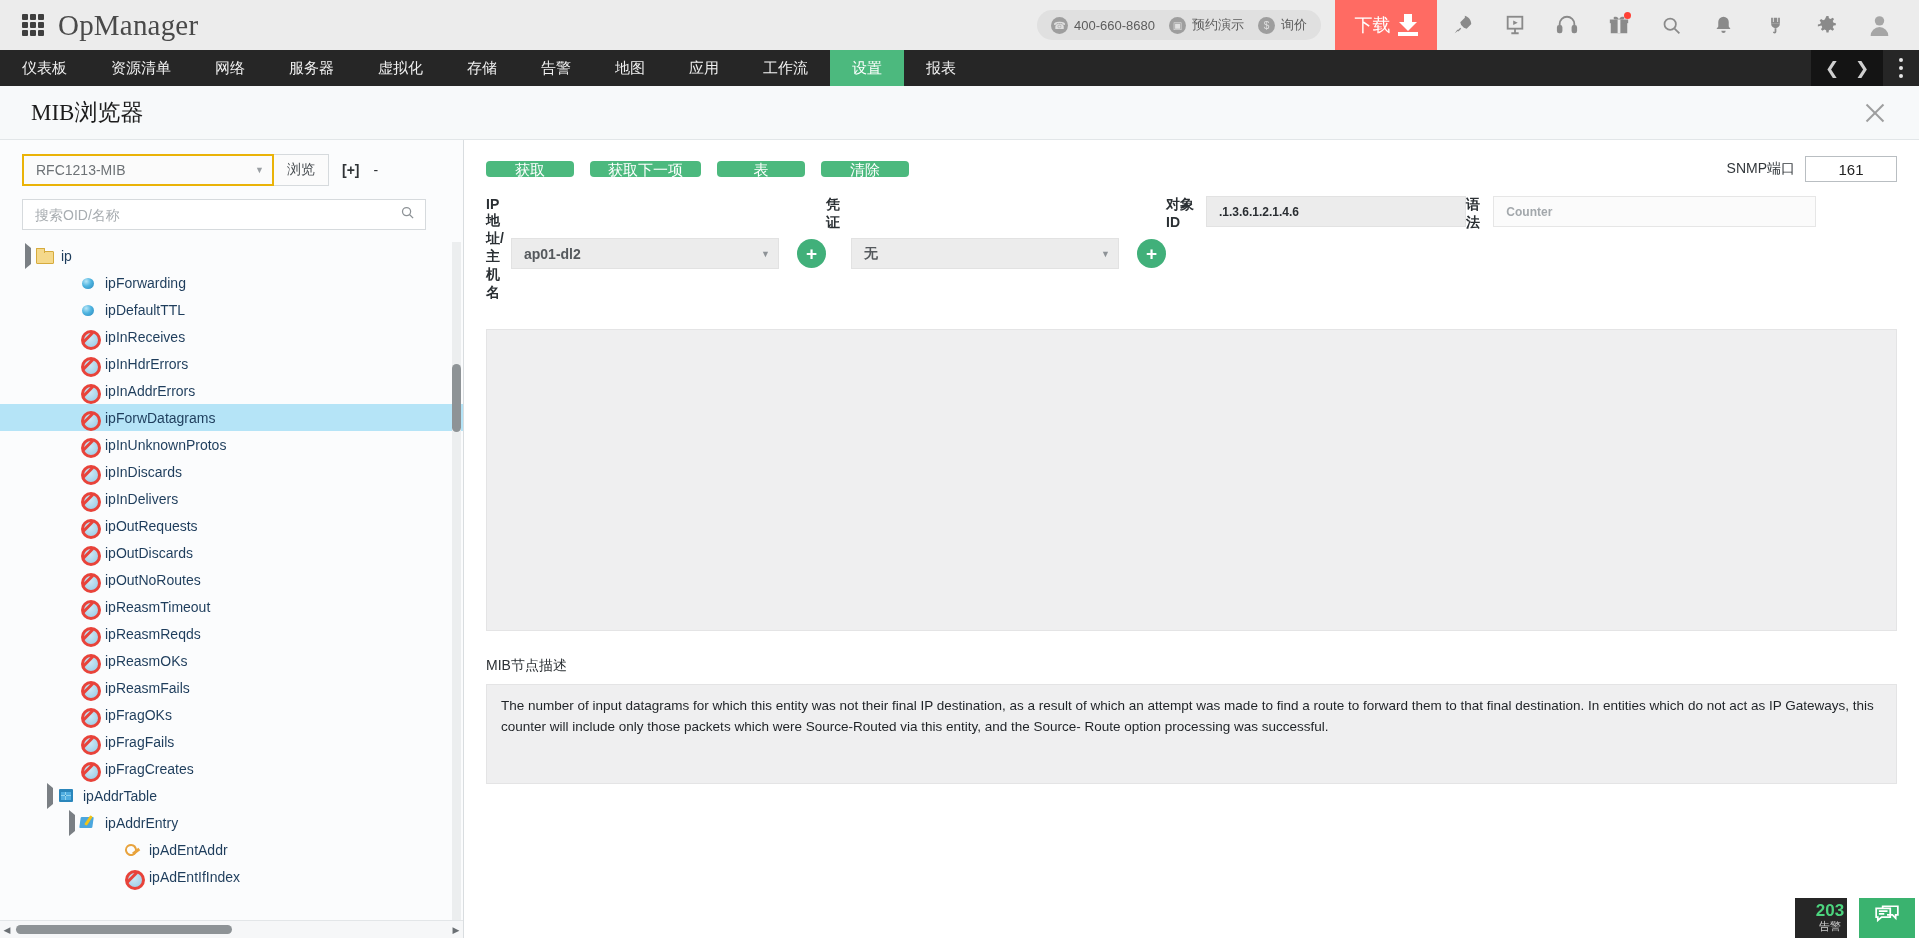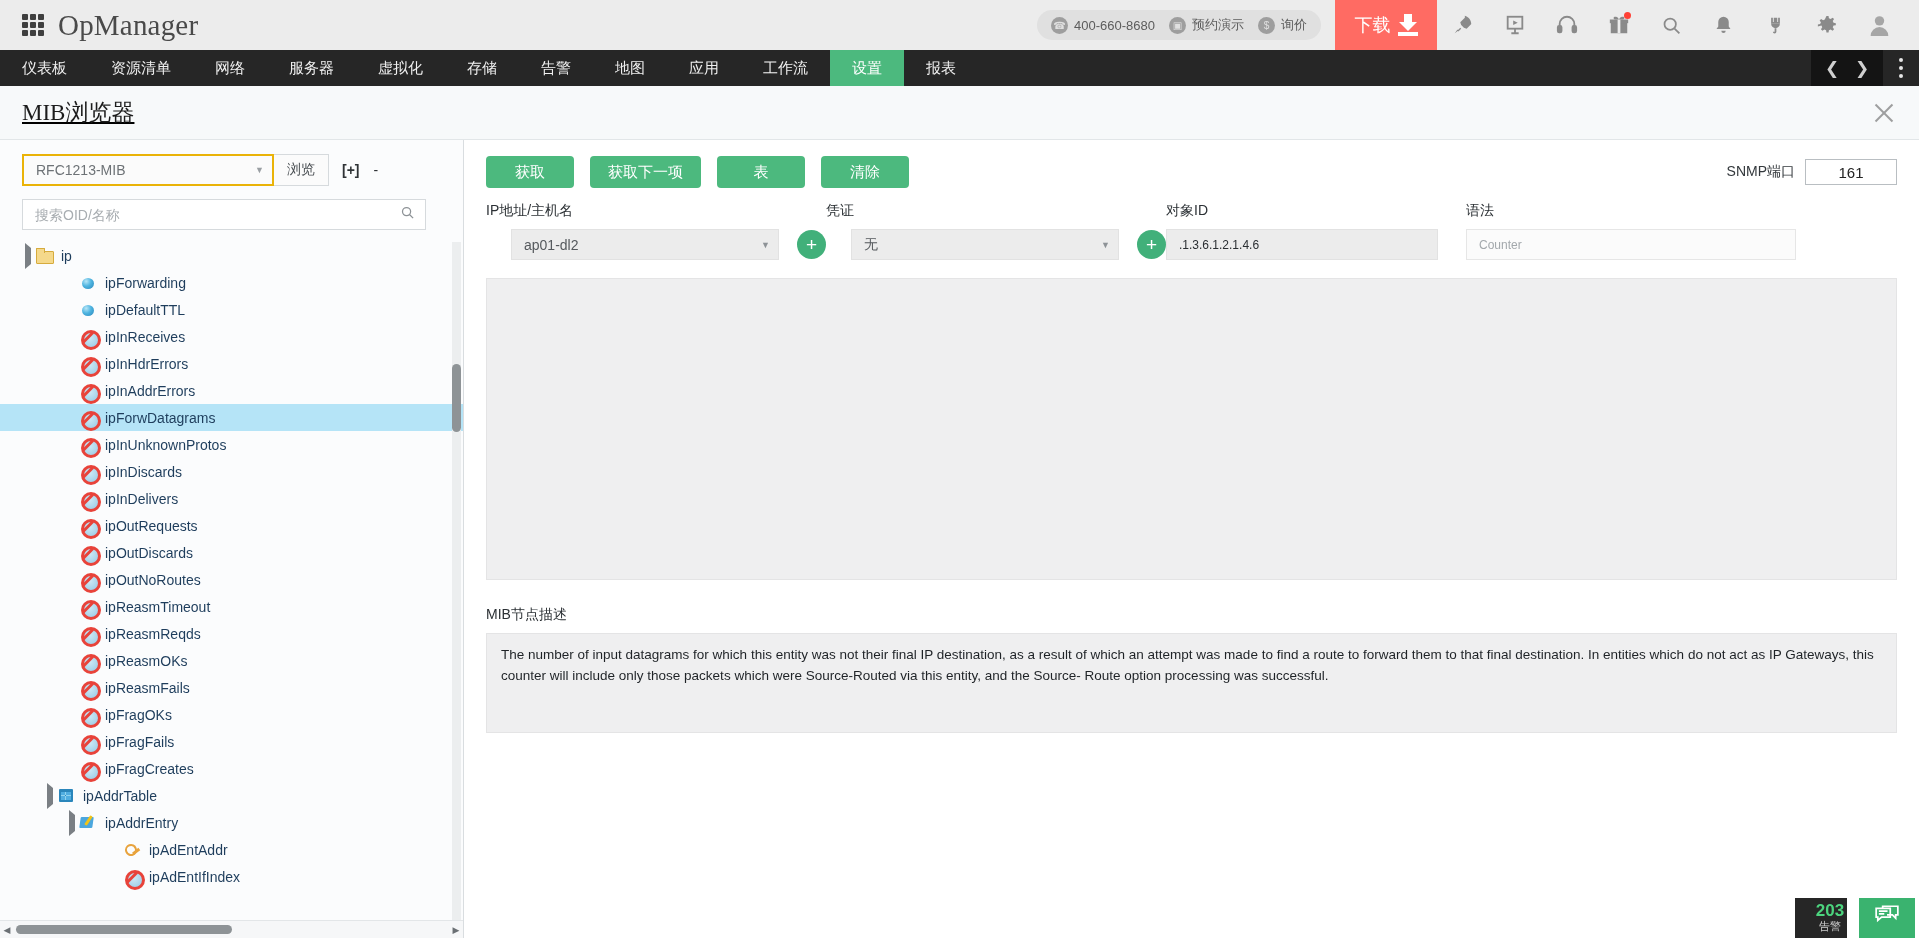--- a/index.html
+++ b/index.html
@@ -86,21 +86,21 @@
   }
   .nav-dots {
     width: 36px; display: flex; flex-direction: column; align-items: center;
     justify-content: center; gap: 4px; cursor: pointer;
   }
   .nav-dots i { width: 4px; height: 4px; background: #e6e6e6; border-radius: 50%; display: block; }
 
   
   .pagehead {
     height: 54px; background: #f7f9fa; display: flex; align-items: center;
-    border-bottom: 1px solid #e2e6e8; padding: 0 22px; text-decoration: underline;
+    border-bottom: 1px solid #e2e6e8; padding: 0 31px;
   }
   .pagehead h1 {
     font-family: "Liberation Serif", "DejaVu Serif", serif;
     font-size: 23px; font-weight: normal; color: #1c1c1c;
   }
   .close-x {
     margin-left: auto; width: 26px; height: 26px; cursor: pointer;
     position: relative; opacity: .55;
   }
   .close-x::before, .close-x::after {
@@ -237,32 +237,32 @@
   }
   .hs-spacer { flex: 1; }
 
   
   .right-panel { flex: 1; background: #ffffff; display: flex; flex-direction: column; }
   .btn-row {
     display: flex; align-items: center; padding: 16px 22px 0 22px; gap: 16px;
   }
   .gbtn {
     background: #4cb97e; color: #fff; border: none; border-radius: 4px;
-    height: 32px; min-width: 88px; padding: 0 18px; font-size: 15px;
+    height: 16px; min-width: 88px; padding: 0 18px; font-size: 15px;
     font-family: inherit; cursor: pointer;
   }
   .port-wrap { margin-left: auto; display: flex; align-items: center; gap: 10px; }
   .port-label { font-size: 14px; color: #33383c; }
   .port-input {
     width: 92px; height: 26px; border: 1px solid #b9bec2; text-align: center;
     font-size: 15px; font-family: inherit; color: #232323; outline: none;
   }
 
   .field-row { display: flex; padding: 14px 22px 0 22px; gap: 0; }
-  .field { display: flex; flex-direction: column; }
+  .field { display: flex; flex-direction: row; font-weight: bold; }
   .field-label { font-size: 14px; color: #2b3034; margin-bottom: 9px; }
   .field-ctrl { display: flex; align-items: center; gap: 18px; justify-content: flex-end; }
   .fsel {
     height: 31px; background: #ececec; border: 1px solid #e2e2e2;
     display: flex; align-items: center; padding: 0 8px 0 12px;
     font-size: 14px; color: #55595d; cursor: pointer;
   }
   .fsel .caret { margin-left: auto; color: #8d9296; font-size: 9px; padding-left: 12px; }
   .addbtn {
     width: 29px; height: 29px; border-radius: 50%; background: #41b07a; color: #fff;

